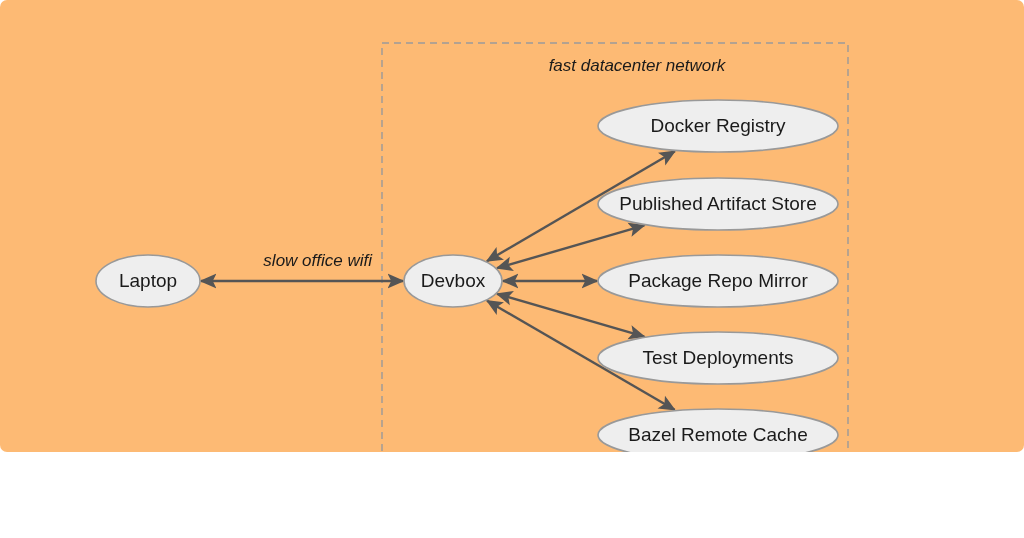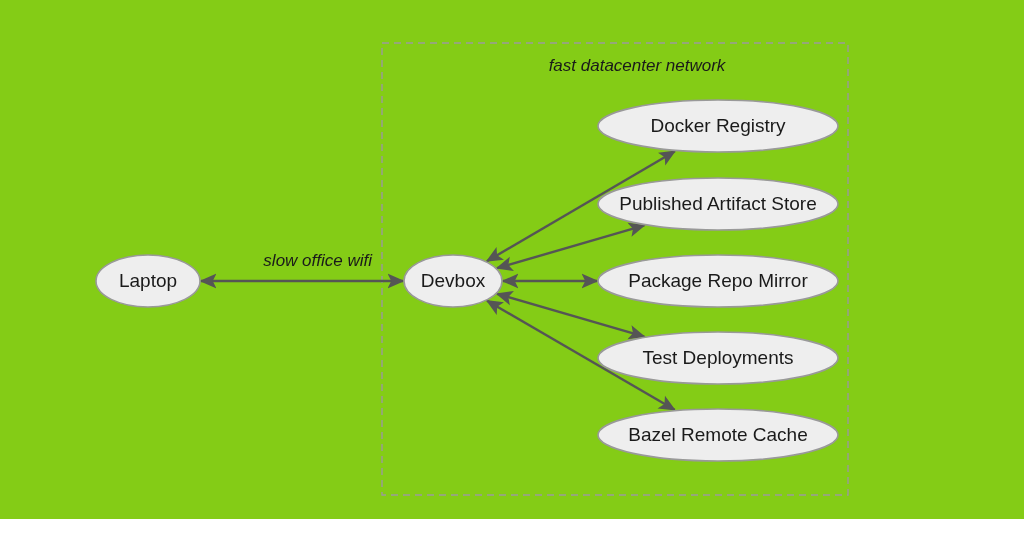--- a/index.html
+++ b/index.html
@@ -4,24 +4,25 @@
 <title>Network Topology Diagram</title>
 <style>
   html, body {
     margin: 0;
     padding: 0;
     background: #ffffff;
   }
   #canvas {
     position: relative;
     width: 1024px;
-    height: 519px;
-    background: #84cc16;
+    height: 452px;
+    background: #fdba74;
     overflow: hidden;
     font-family: "Liberation Sans", sans-serif;
+    border-radius: 7px;
   }
   #diagram-svg {
     position: absolute;
     top: 0;
     left: 0;
     width: 1024px;
     height: 538px;
     display: block;
   }
   .node-ellipse {

